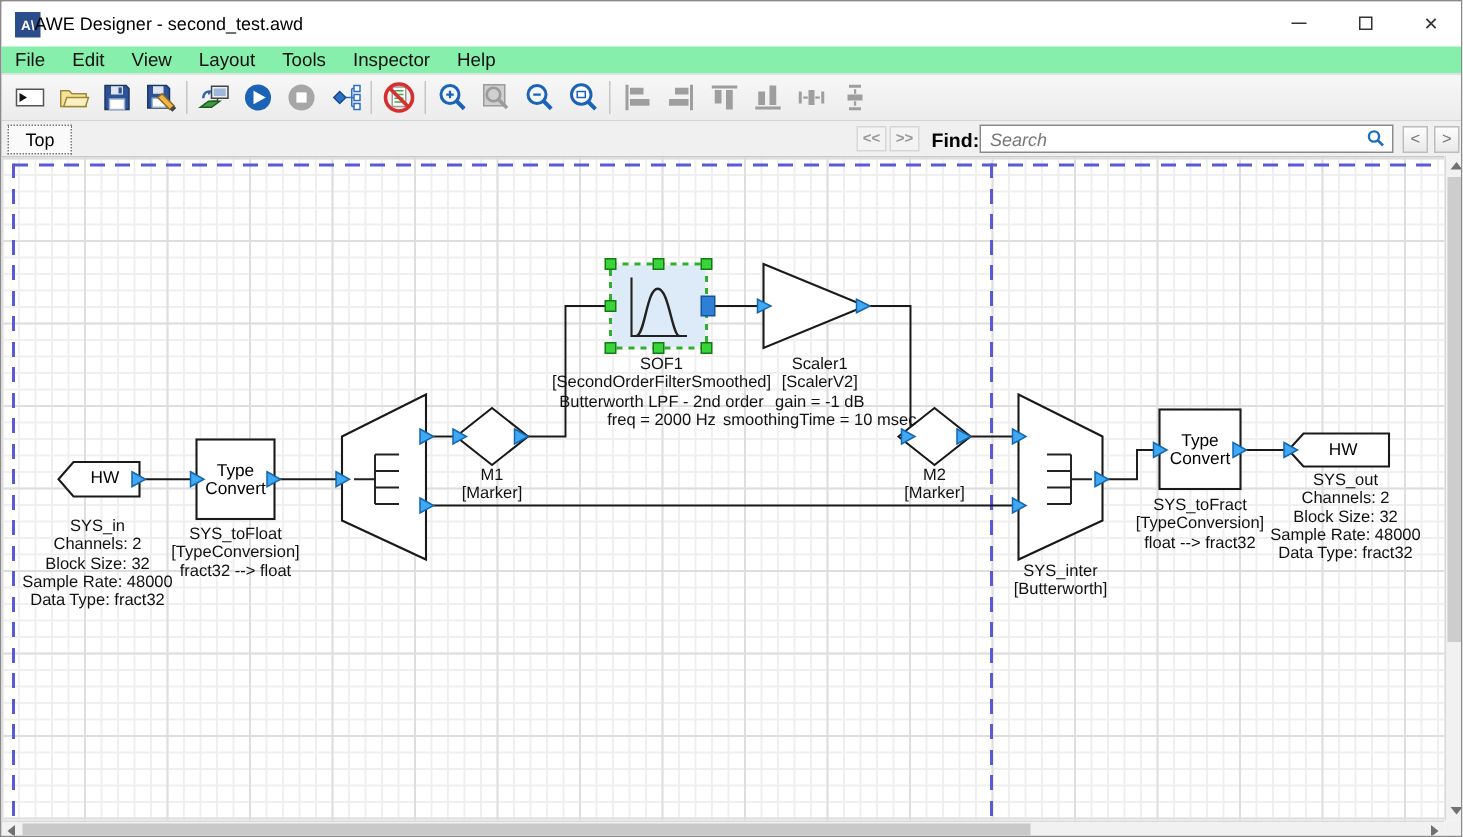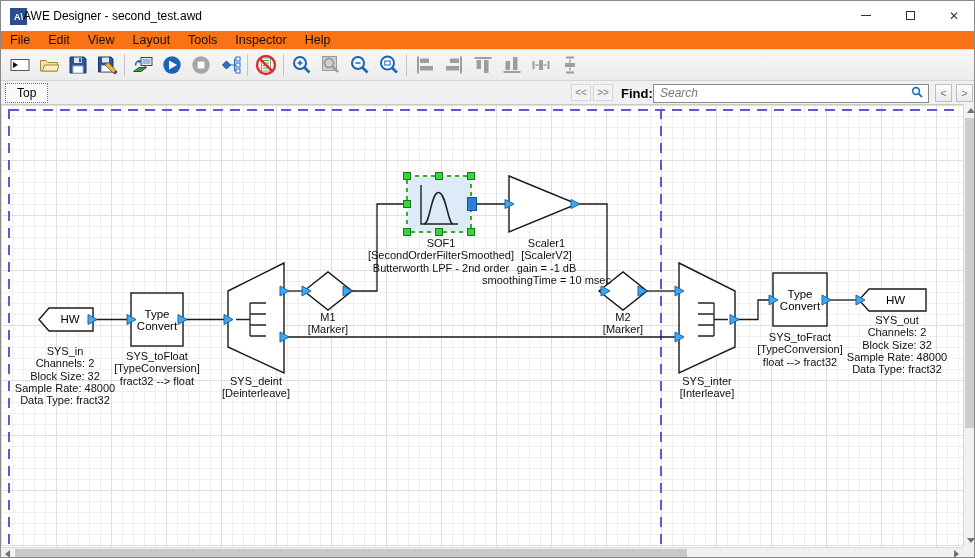--- a/index.html
+++ b/index.html
@@ -11,21 +11,21 @@
   .titlebar { position:absolute; left:0; top:0; width:100%; height:30px; background:#fff; }
   .appicon { position:absolute; left:9px; top:7px; width:17px; height:17px; background:#2b4d8c; color:#fff;
              font-size:9px; font-weight:bold; display:flex; align-items:center; justify-content:center; }
   .apptitle { position:absolute; left:22px; top:8px; font-size:12px; color:#000; }
   .winbtn { position:absolute; top:0; width:44px; height:29px; display:flex; align-items:center; justify-content:center; }
   .glyph-min { width:10px; height:1px; background:#333; }
   .glyph-max { width:9px; height:9px; border:1px solid #333; }
   .glyph-close { font-size:12px; color:#333; line-height:1; }
 
   
-  .menubar { position:absolute; left:0; top:30px; width:100%; height:18px; background:#f97316; display:flex; align-items:center; }
+  .menubar { position:absolute; left:0; top:30px; width:100%; height:18px; background:#86efac; display:flex; align-items:center; }
   .menuitem { font-size:12.5px; color:#111; padding:0 9px; line-height:18px; }
 
   
   .toolbar { position:absolute; left:0; top:48px; width:100%; height:32px;
              background:linear-gradient(#f7f7f7,#ececec); border-top:1px solid #e2e2e2; border-bottom:1px solid #d5d5d5;
              display:flex; align-items:center; padding-left:4px; }
   .tbtn { width:29px; height:27px; display:flex; align-items:center; justify-content:center; }
   .tsep { width:1px; height:22px; background:#c5c5c5; margin:0 3px; }
 
   
@@ -385,46 +385,43 @@
       <div>Channels: 2</div>
       <div>Block Size: 32</div>
       <div>Sample Rate: 48000</div>
       <div>Data Type: fract32</div>
     </div>
     <div class="lbl" style="left:100px; top:245px; width:112px;">
       <div>SYS_toFloat</div>
       <div>[TypeConversion]</div>
       <div>fract32 --&gt; float</div>
     </div>
-    <div class="lbl" style="left:199px; top:270px; width:112px;">
-      <div>SYS_deint</div>
-      <div>[Deinterleave]</div>
-    </div>
     <div class="lbl" style="left:287px; top:206px; width:80px;">
       <div>M1</div>
       <div>[Marker]</div>
     </div>
     <div class="lbl" style="left:350px; top:132px; width:180px;">
       <div>SOF1</div>
       <div>[SecondOrderFilterSmoothed]</div>
       <div>Butterworth LPF - 2nd order</div>
+      <div>freq = 2000 Hz</div>
     </div>
     <div class="lbl" style="left:458px; top:132px; width:175px;">
       <div>Scaler1</div>
       <div>[ScalerV2]</div>
       <div>gain = -1 dB</div>
       <div>smoothingTime = 10 msec</div>
     </div>
     <div class="lbl" style="left:582px; top:206px; width:80px;">
       <div>M2</div>
       <div>[Marker]</div>
     </div>
     <div class="lbl" style="left:650px; top:270px; width:112px;">
       <div>SYS_inter</div>
-      <div>[Interleave]</div>
+      <div>[Butterworth]</div>
     </div>
     <div class="lbl" style="left:743px; top:226px; width:112px;">
       <div>SYS_toFract</div>
       <div>[TypeConversion]</div>
       <div>float --&gt; fract32</div>
     </div>
     <div class="lbl" style="left:840px; top:209px; width:112px;">
       <div>SYS_out</div>
       <div>Channels: 2</div>
       <div>Block Size: 32</div>

